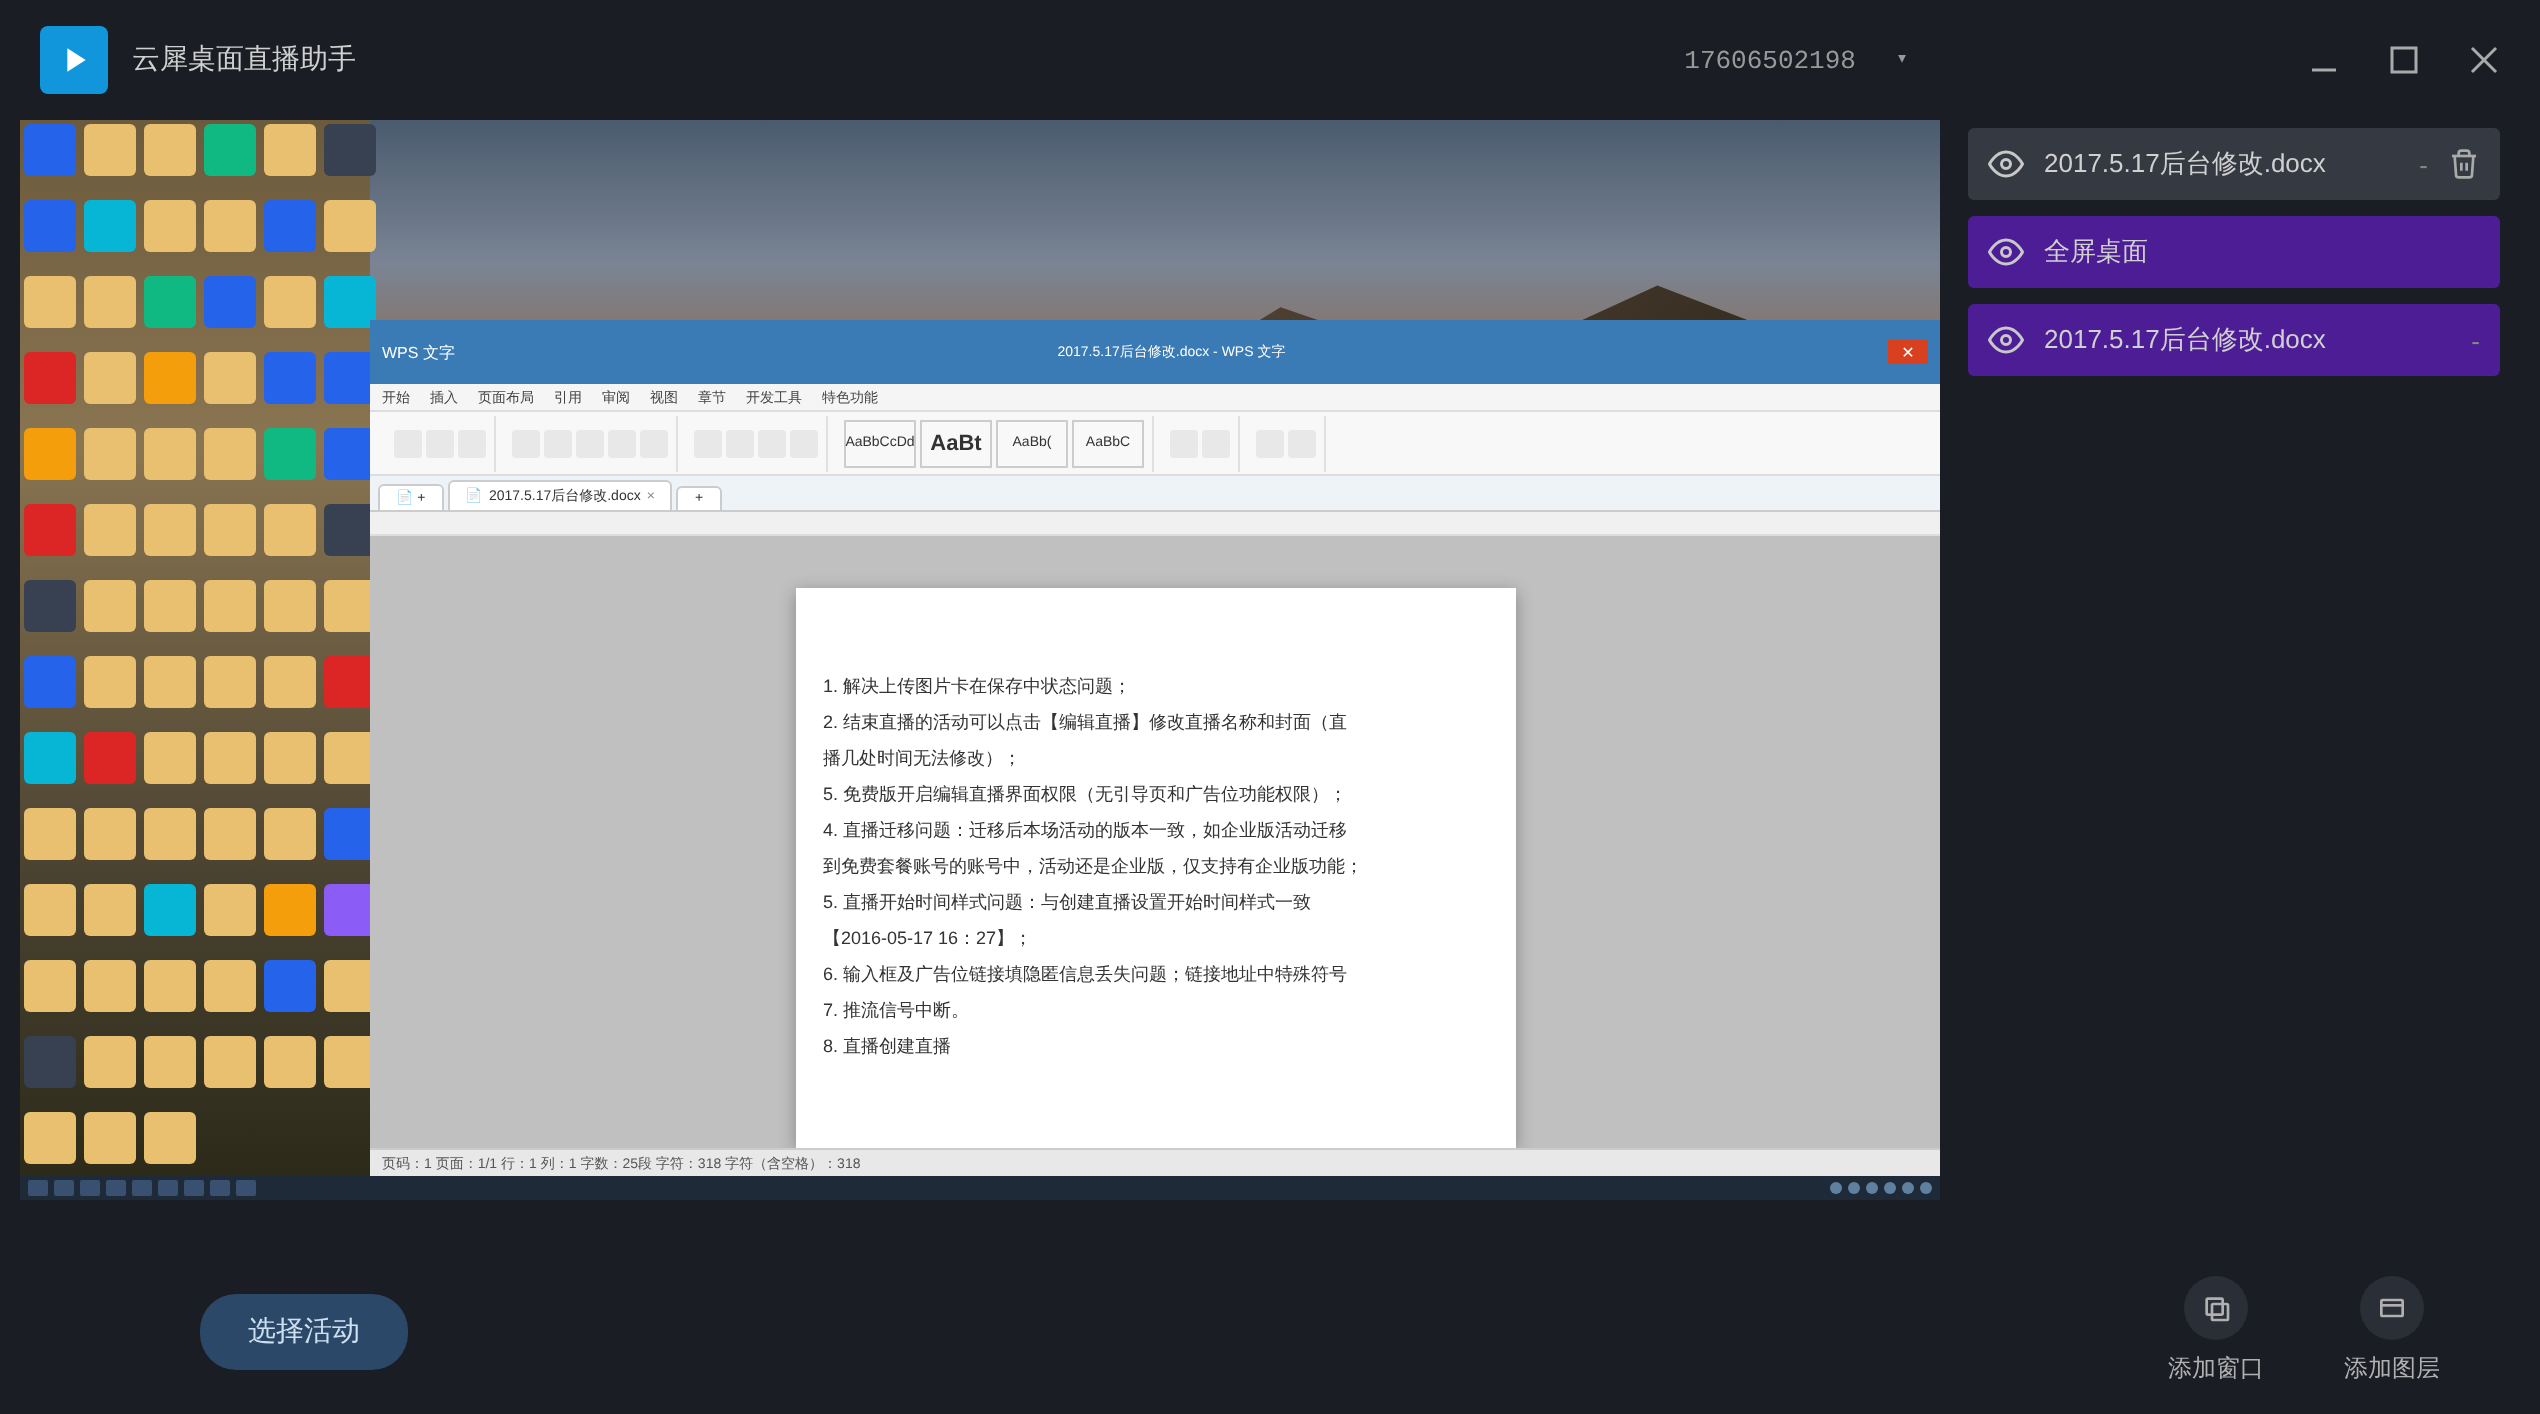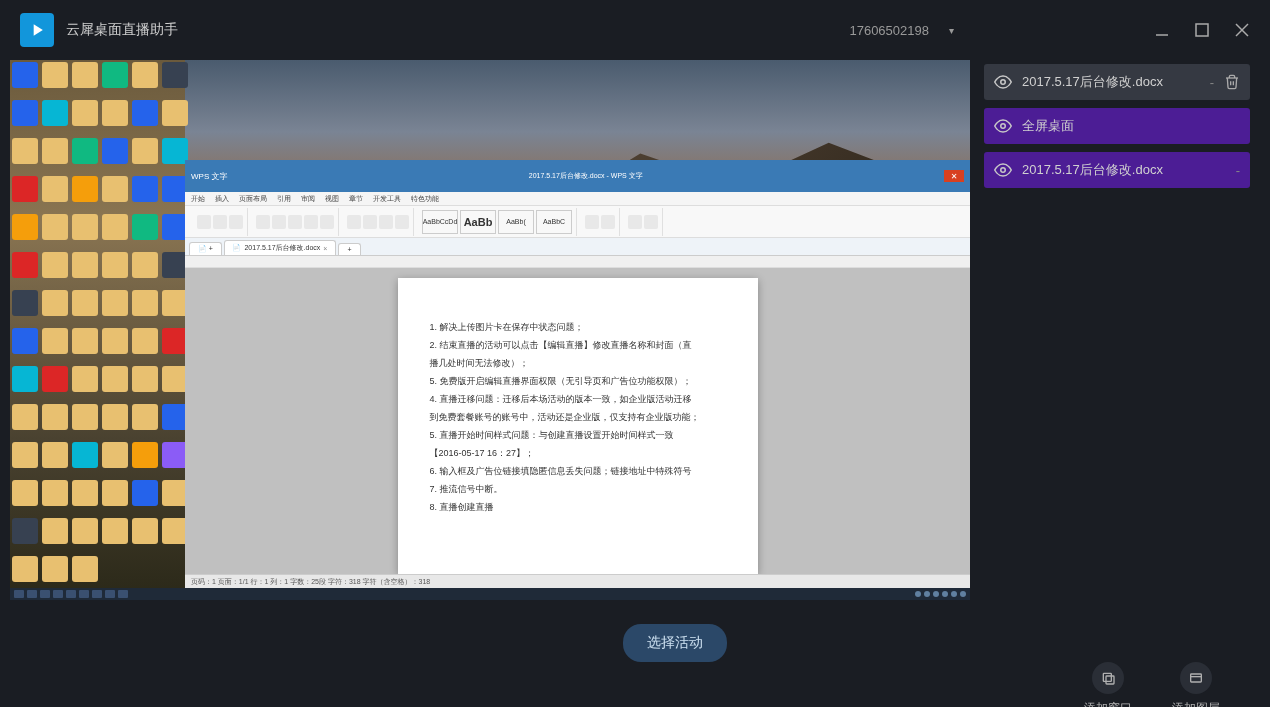--- a/index.html
+++ b/index.html
@@ -10,20 +10,21 @@
   font-family: "Microsoft YaHei", sans-serif;
   color: #c8c8c8;
   overflow: hidden;
   position: relative;
 }
 .titlebar {
   height: 60px;
   display: flex;
   align-items: center;
   padding: 0 20px;
+  font-family: Liberation Mono, monospace;
 }
 .app-logo {
   width: 34px;
   height: 34px;
   background: #1296db;
   border-radius: 4px;
   display: flex;
   align-items: center;
   justify-content: center;
   margin-right: 12px;
@@ -243,21 +244,22 @@
   background: #c0c0c0;
   display: flex;
   justify-content: center;
   padding-top: 10px;
   overflow: hidden;
 }
 .wps-page {
   width: 360px;
   background: #fff;
   box-shadow: 0 2px 8px rgba(0,0,0,0.3);
-  padding: 40px 32px;
+  padding: 40px 14px;
+  margin-top: 16px;
 }
 .doc-line {
   font-size: 9px;
   color: #333;
   line-height: 2;
 }
 .wps-statusbar {
   height: 14px;
   background: #e8e8e8;
   border-top: 1px solid #ccc;
@@ -346,21 +348,20 @@
 
 .bottom-bar {
   position: absolute;
   bottom: 0;
   left: 0;
   right: 0;
   height: 83px;
   display: flex;
   align-items: center;
   padding: 0 20px 0 100px;
-  flex-direction: column;
 }
 .select-activity-btn {
   background: #2b4868;
   color: #cde0f0;
   border: none;
   border-radius: 18px;
   padding: 10px 24px;
   font-size: 14px;
   cursor: pointer;
 }
@@ -545,21 +546,21 @@
             <div class="ribbon-btn"></div>
           </div>
         <div class="ribbon-group">
             <div class="ribbon-btn"></div>
             <div class="ribbon-btn"></div>
             <div class="ribbon-btn"></div>
             <div class="ribbon-btn"></div>
           </div>
         <div class="ribbon-group">
           <div class="ribbon-style">AaBbCcDd</div>
-          <div class="ribbon-style" style="font-size:11px;font-weight:bold">AaBb</div>
+          <div class="ribbon-style" style="font-size:11px;font-weight:bold">AaBt</div>
           <div class="ribbon-style">AaBb(</div>
           <div class="ribbon-style">AaBbC</div>
         </div>
         <div class="ribbon-group">
             <div class="ribbon-btn"></div>
             <div class="ribbon-btn"></div>
           </div>
         <div class="ribbon-group">
             <div class="ribbon-btn"></div>
             <div class="ribbon-btn"></div>

